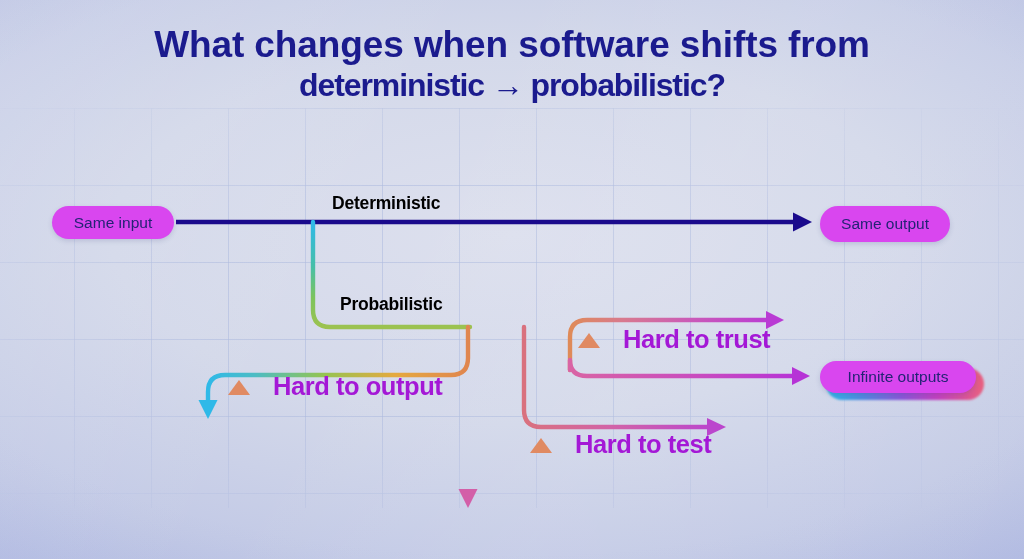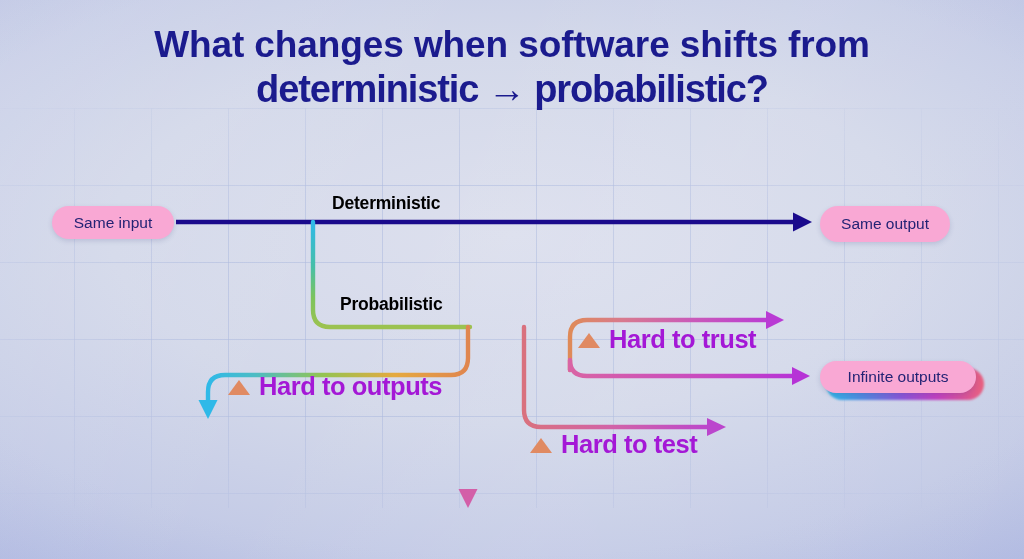--- a/index.html
+++ b/index.html
@@ -44,50 +44,50 @@
   .title{
     position:absolute;left:0;top:26px;width:1024px;text-align:center;
     color:#1b1b8e;
     pointer-events:none;
   }
   .title-l1{
     font-size:37px;font-weight:bold;letter-spacing:-.1px;line-height:1;
     margin:0 0 6px 0;
   }
   .title-l2{
-    font-size:38px;font-weight:bold;letter-spacing:-1.1px;line-height:1.06;
+    font-size:32px;font-weight:bold;letter-spacing:-1.1px;line-height:1.06;
     margin:4px;
   }
   
   #flow{position:absolute;left:0;top:0;width:1024px;height:559px;}
   
   .pill{
     position:absolute;
-    background:#f9a8d4;
+    background:#d946ef;
     color:#232374;
     border-radius:999px;
     font-size:15.5px;
     line-height:1;
     display:flex;align-items:center;justify-content:center;
     box-shadow:0 2px 5px rgba(60,70,130,.18);
     white-space:nowrap;
   }
   #pill-same-input{left:52px;top:206px;width:122px;height:33px;}
   #pill-same-output{left:820px;top:206px;width:130px;height:36px;}
   #pill-infinite{left:820px;top:361px;width:156px;height:32px;z-index:3;}
   .pill-glow{
     position:absolute;left:826px;top:368px;width:158px;height:32px;
     border-radius:999px;
     background:linear-gradient(90deg,#2fb9e8 0%,#4f8ae0 22%,#8a55d8 48%,#c33fc0 70%,#e8617e 100%);
     filter:blur(1.2px);
     z-index:2;
   }
   
   .branch-label{
-    position:absolute;display:flex;align-items:center;gap:9px;
+    position:absolute;display:flex;align-items:center;gap:23px;
     color:#a418d6;font-size:25.5px;font-weight:bold;letter-spacing:-.45px;
     line-height:1;white-space:nowrap;
   }
   .tri{
     width:0;height:0;
     border-left:11px solid transparent;
     border-right:11px solid transparent;
     border-bottom:15px solid #e08a62;
     display:block;
     position:relative;top:1px;
@@ -215,21 +215,21 @@
 
   <div class="pill" id="pill-same-input">Same input</div>
 
   <div class="pill" id="pill-same-output">Same output</div>
 
   <div class="pill-glow"></div>
   <div class="pill" id="pill-infinite">Infinite outputs</div>
 
   <div class="branch-label" id="lbl-hard-predict">
     <span class="tri"></span>
-    <span>Hard to outputs</span>
+    <span>Hard to output</span>
   </div>
 
   <div class="branch-label" id="lbl-hard-trust">
     <span class="tri"></span>
     <span>Hard to trust</span>
   </div>
 
   <div class="branch-label" id="lbl-hard-test">
     <span class="tri"></span>
     <span>Hard to test</span>

